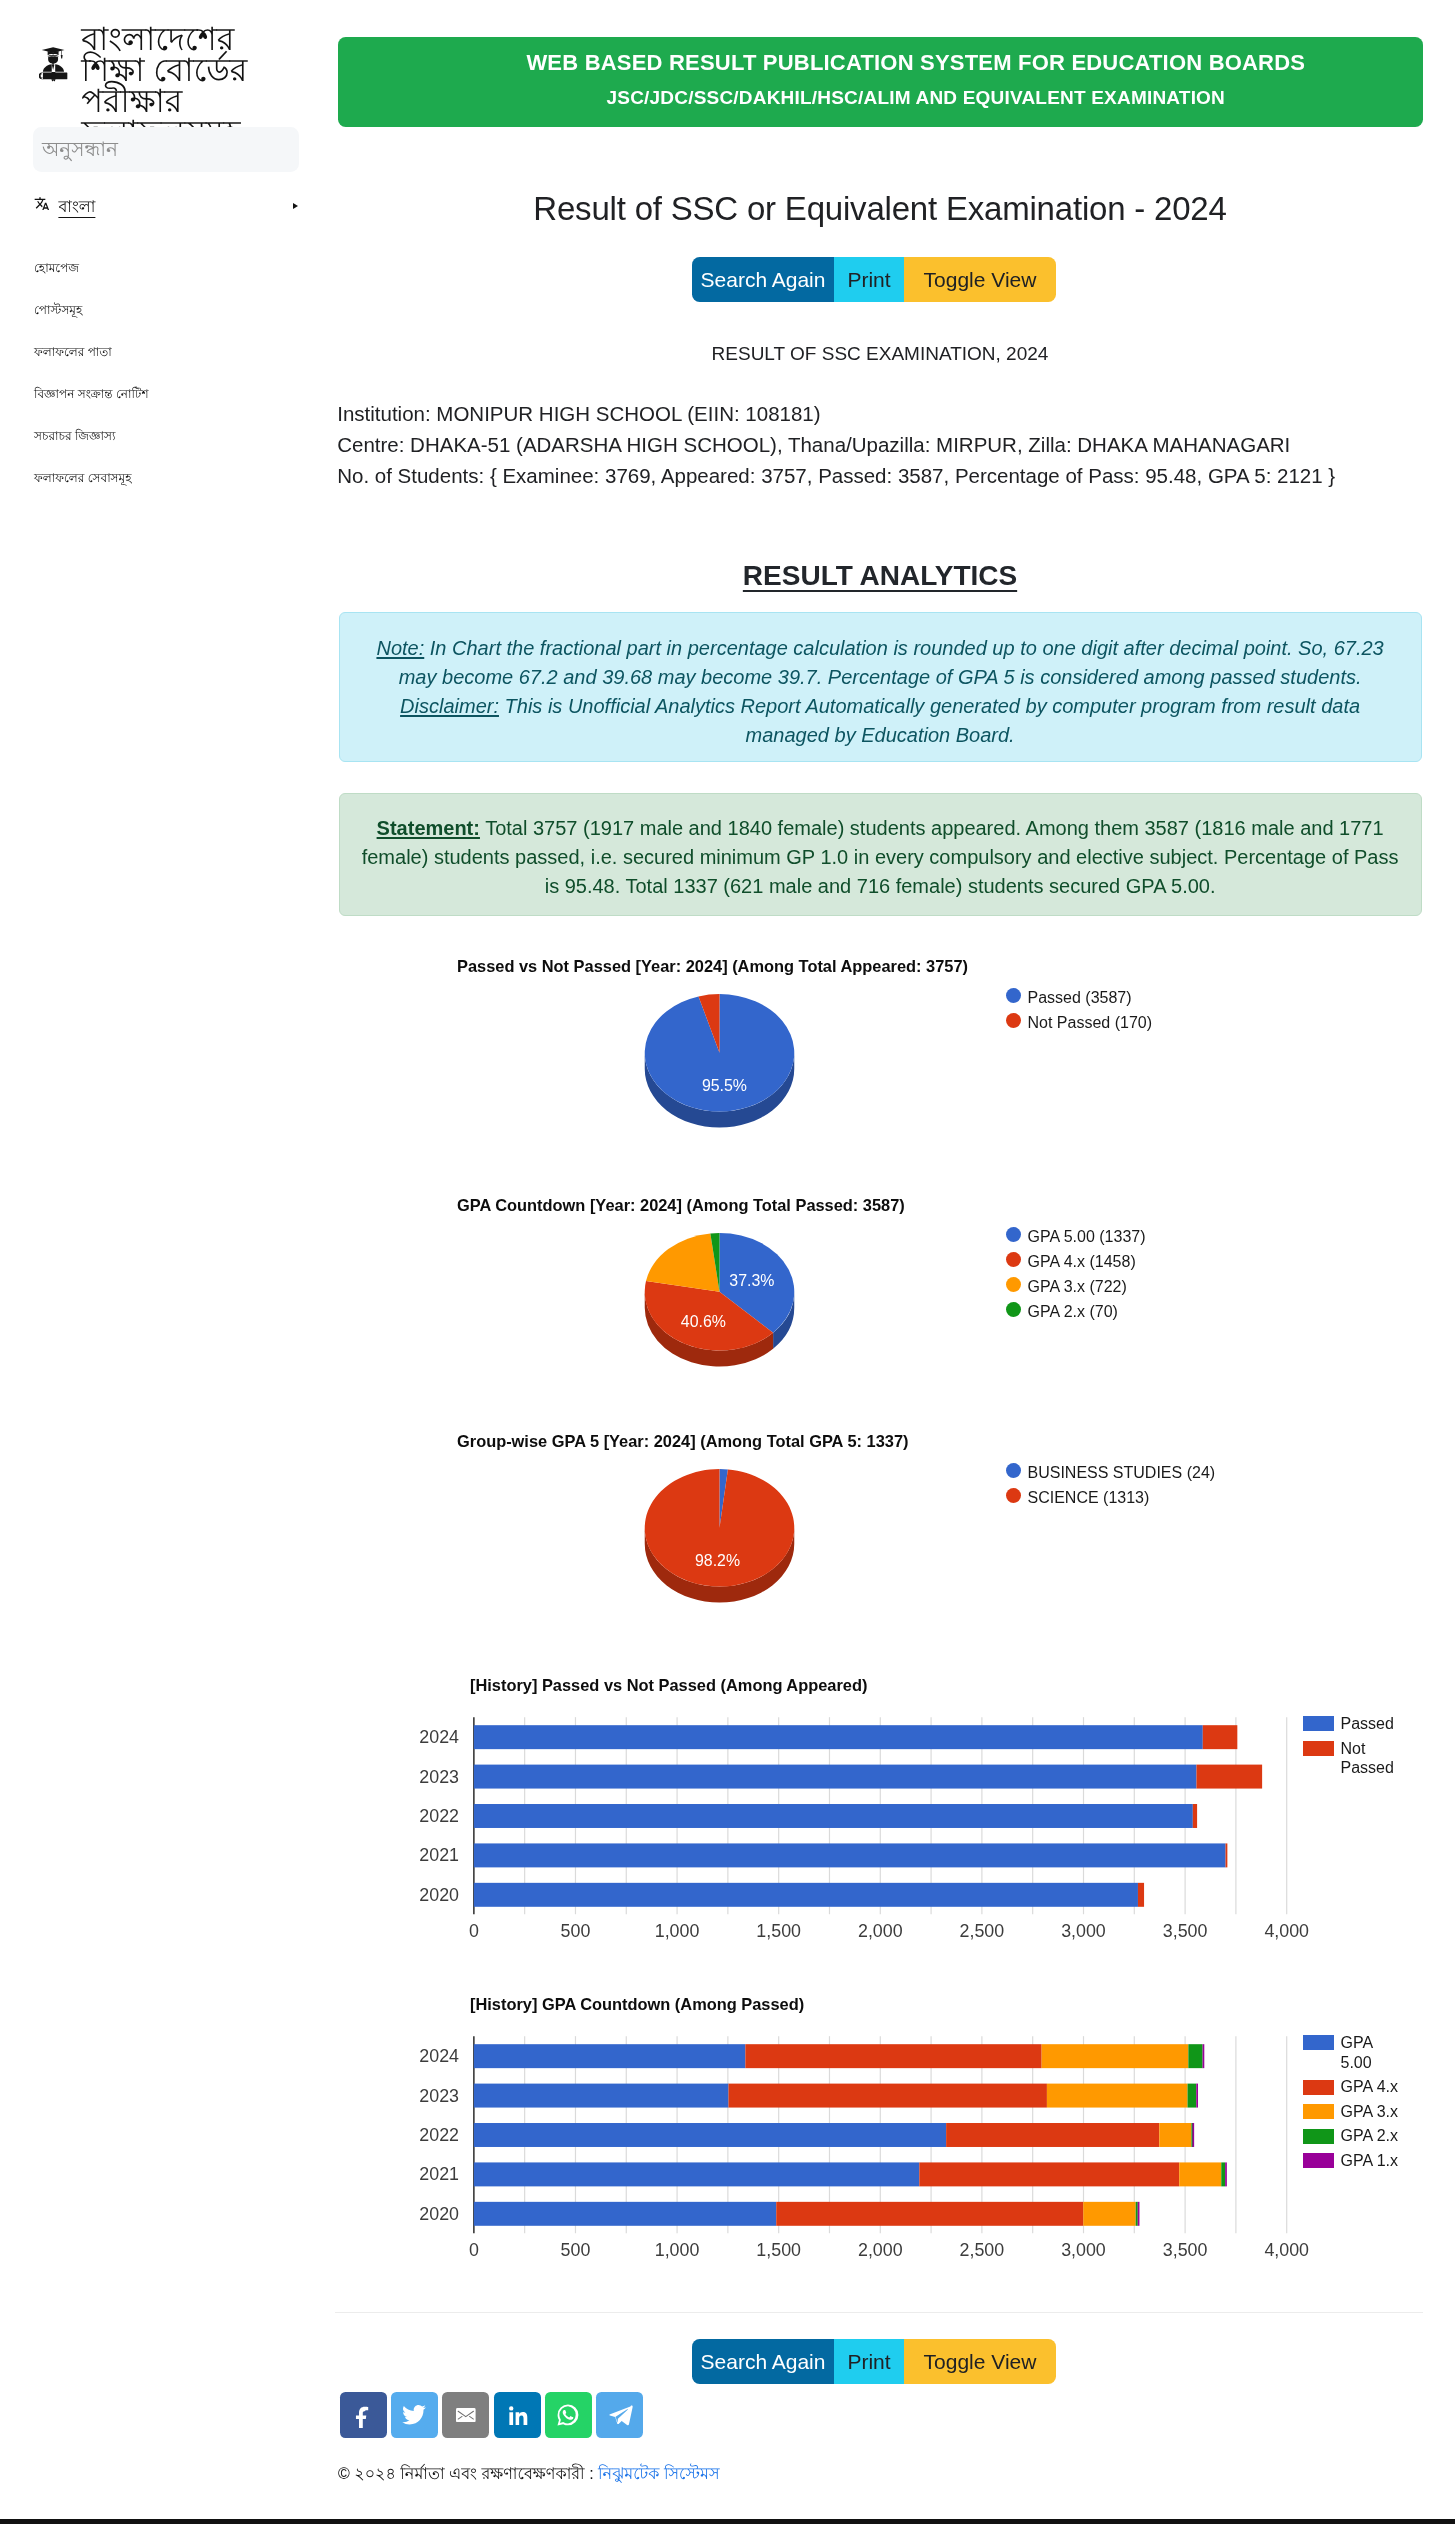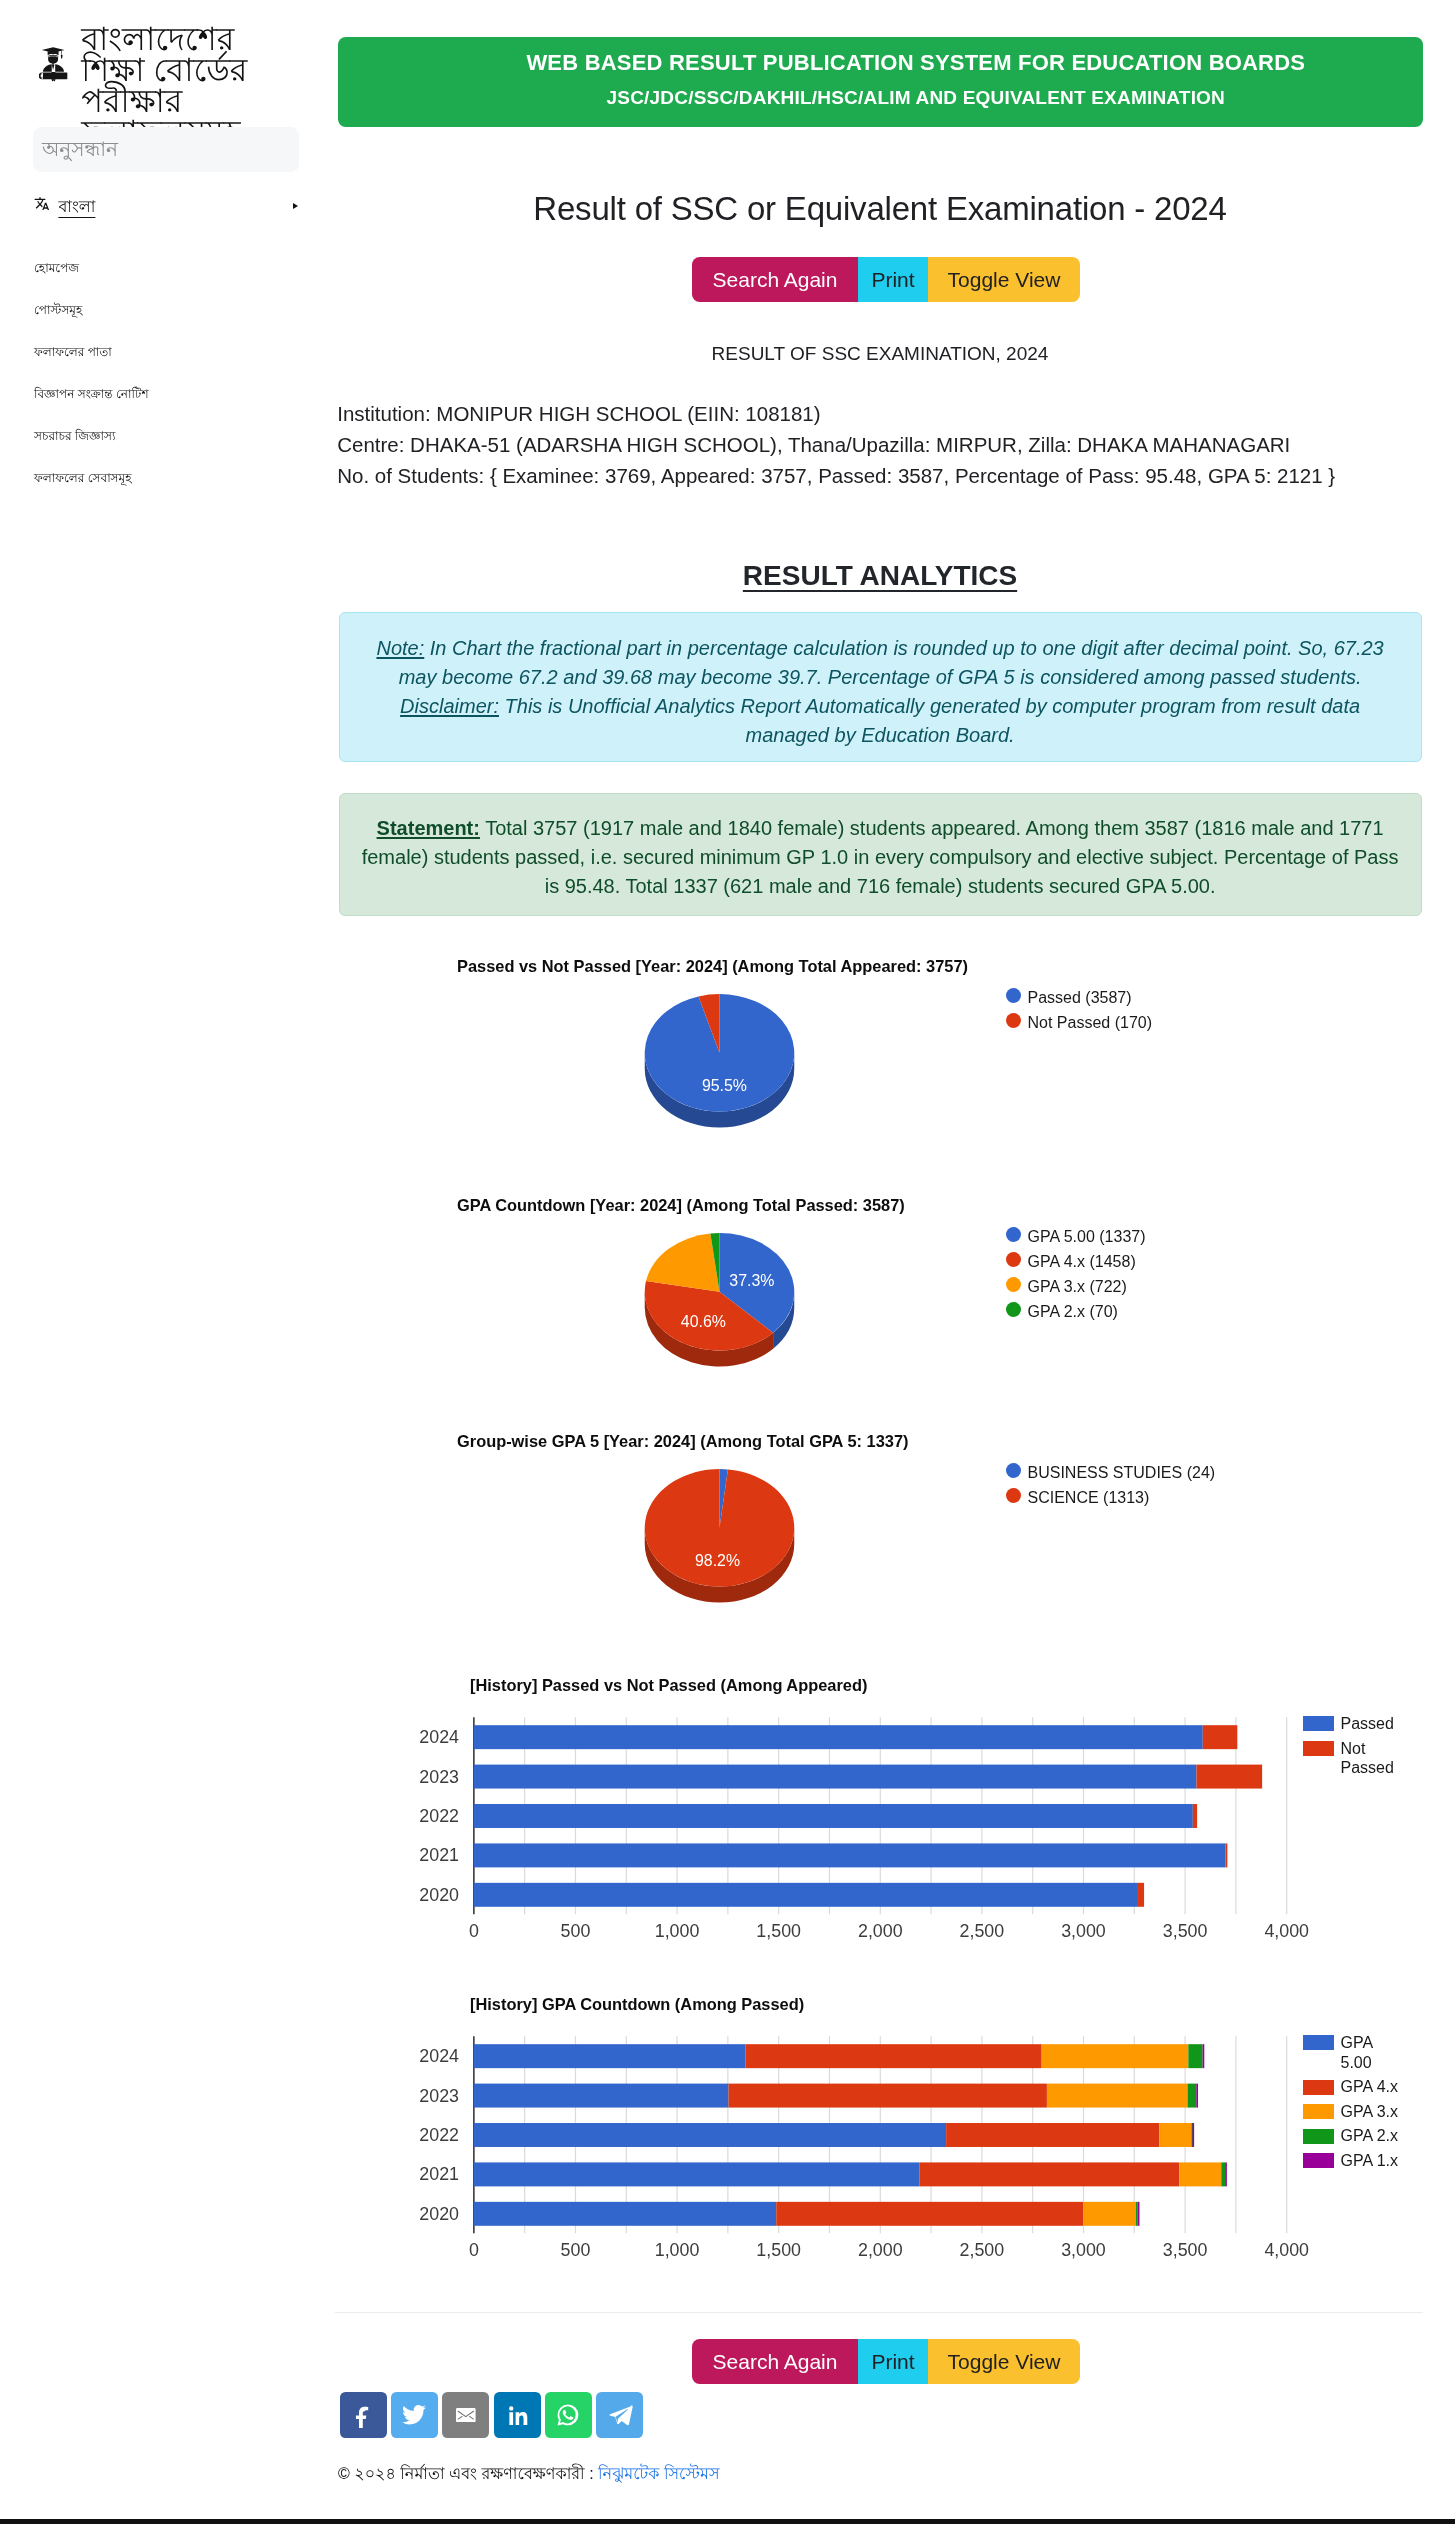--- a/index.html
+++ b/index.html
@@ -30,21 +30,21 @@
   
   .main { position:absolute; left:333px; top:0; width:1123px; height:2525px;}
   .banner { position:absolute; left:4.8px; top:37px; width:1085px; height:90px; background:#1eaa4e; border-radius:7.7px; color:#fff; }
   .banner-t1 { position:absolute; left:0; top:13px; width:1085px; padding-left:71px; text-align:center; font-size:22px; font-weight:700; letter-spacing:0.2px;}
   .banner-t2 { position:absolute; left:0; top:50px; width:1085px; padding-left:71px; text-align:center; font-size:19px; font-weight:700; letter-spacing:0.2px;}
 
   .h1 { position:absolute; left:0; top:190px; width:1094px; text-align:center; font-size:33px; color:#202124; font-weight:400; letter-spacing:-0.2px;}
   .btnwrap { position:absolute; left:359px; }
   .btngrp { display:flex; height:45px; border-radius:7.7px; overflow:hidden; }
   .btn { display:flex; align-items:center; justify-content:center; font-size:21px; }
-  .btn-0 { background:#be185d; color:#fff; width:166px;}
+  .btn-0 { background:#0369a1; color:#fff; width:142px;}
   .btn-1 { background:#1fcdef; color:#202124; width:70px;}
   .btn-2 { background:#fbc02d; color:#202124; width:152px;text-align:center;}
 
   .boardline { position:absolute; width:1094px; text-align:center; font-size:19px; color:#202124;}
 
   .infoblock { position:absolute; left:4.2px; font-size:20.5px; color:#202124; }
   .infoblock div { height:31px; line-height:31px; }
 
   .ra-title { position:absolute; left:0; width:1094px; text-align:center; font-size:28px; font-weight:700; color:#22262b; text-decoration:underline; text-underline-offset:4.8px; text-decoration-thickness:2.1px;}
 

